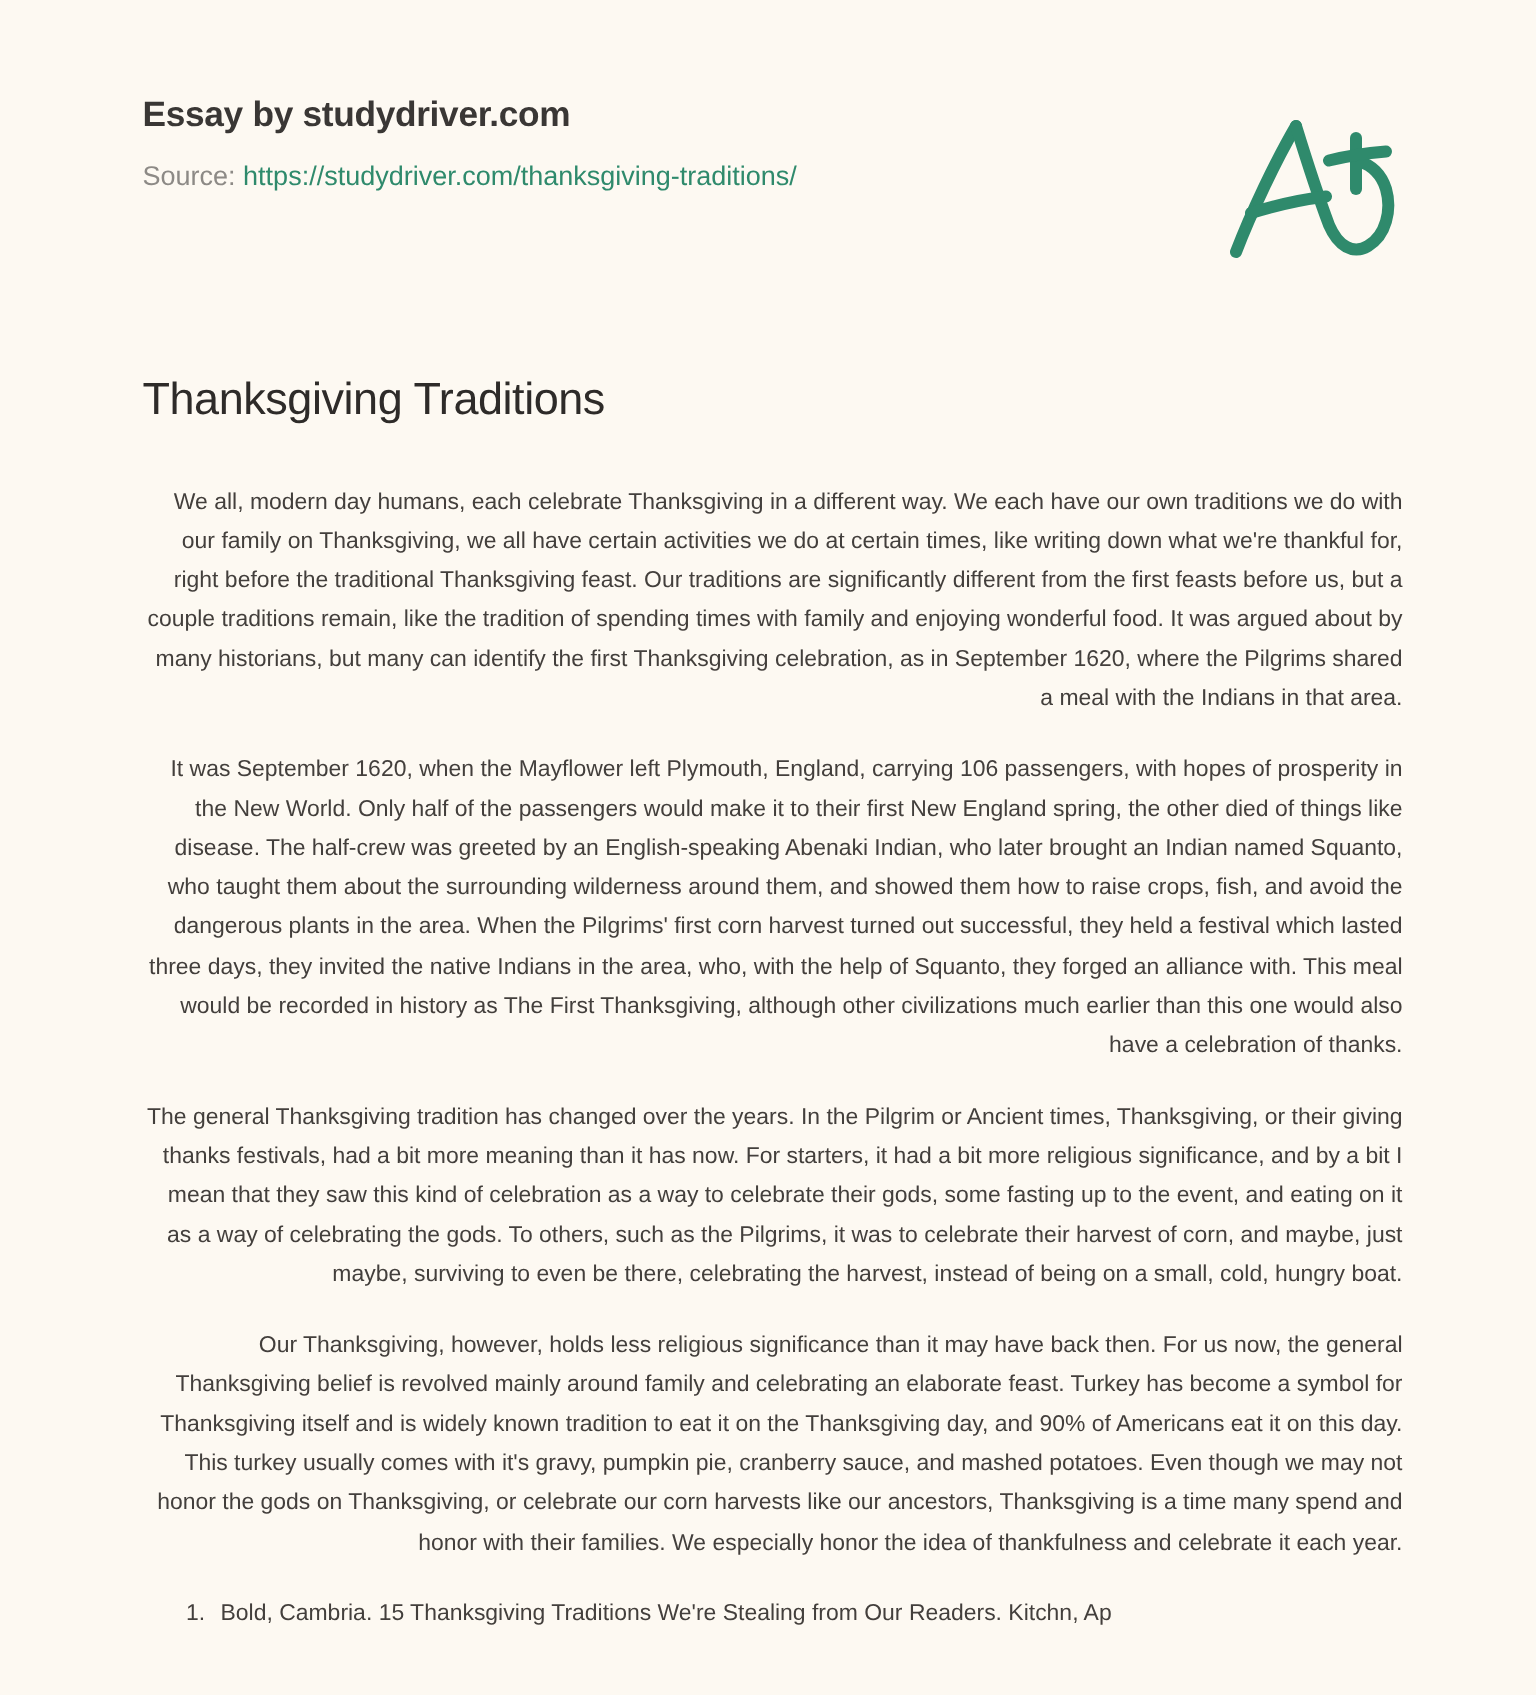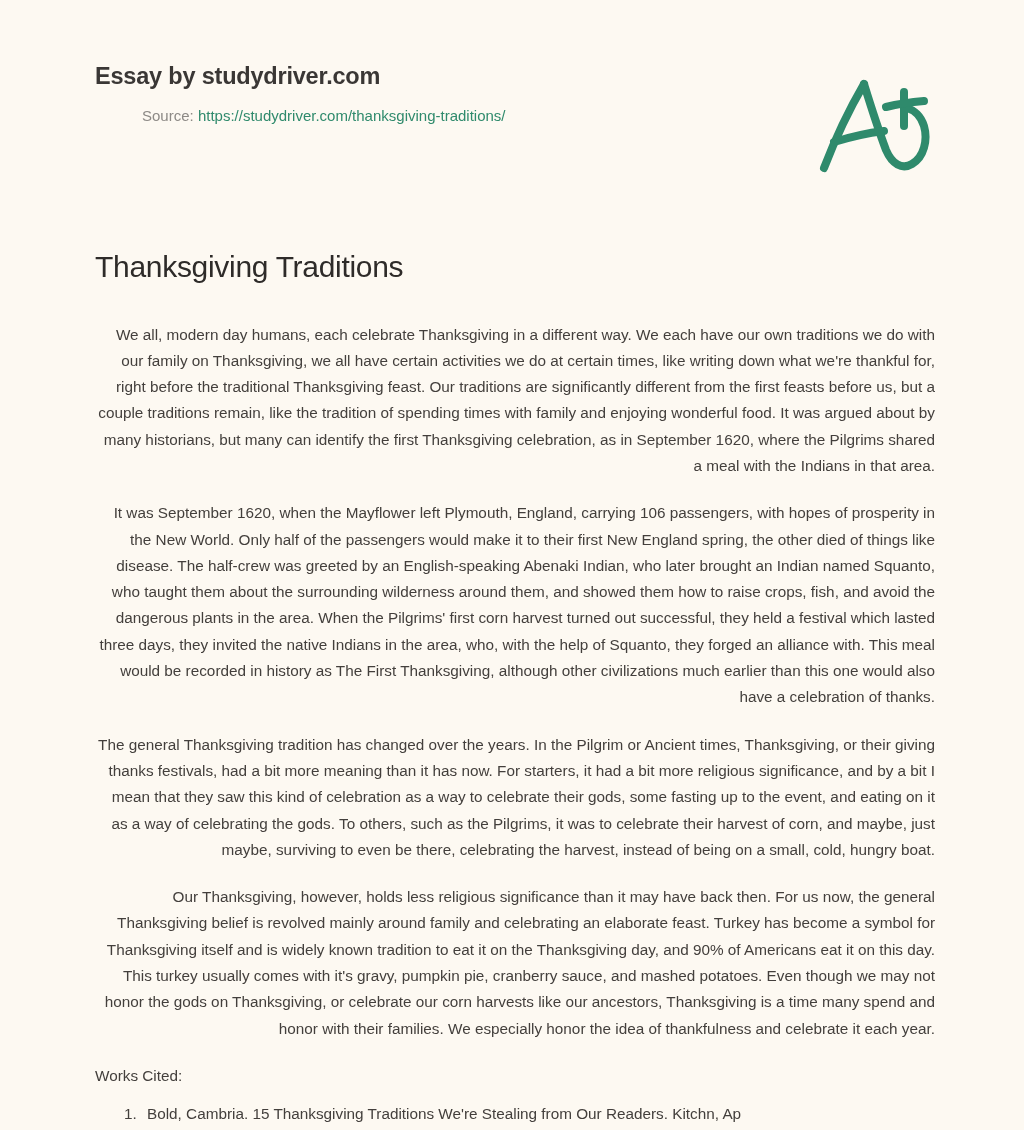--- a/index.html
+++ b/index.html
@@ -45,25 +45,24 @@
     font-weight: bold;
     color: #3a3735;
     letter-spacing: -0.2px;
     line-height: 1.2;
     margin: 0;
     white-space: nowrap;
   }
 
   .source-line {
     margin-top: 16px;
-    font-size: 15px;
+    font-size: 18px;
     color: #8d8a86;
     white-space: nowrap;
     line-height: 1.3;
-    margin-left: 47px;
   }
 
   .source-label {
     color: #8d8a86;
   }
 
   .source-url {
     color: #2f8a6c;
     text-decoration: none;
   }
@@ -160,21 +159,20 @@
 
   <div class="doc">
 
     <h1 class="doc-title">Thanksgiving Traditions</h1>
 
     <p class="para">We all, modern day humans, each celebrate Thanksgiving in a different way. We each have our own traditions we do with our family on Thanksgiving, we all have certain activities we do at certain times, like writing down what we're thankful for, right before the traditional Thanksgiving feast. Our traditions are significantly different from the first feasts before us, but a couple traditions remain, like the tradition of spending times with family and enjoying wonderful food. It was argued about by many historians, but many can identify the first Thanksgiving celebration, as in September 1620, where the Pilgrims shared a meal with the Indians in that area.</p>
     <p class="para">It was September 1620, when the Mayflower left Plymouth, England, carrying 106 passengers, with hopes of prosperity in the New World. Only half of the passengers would make it to their first New England spring, the other died of things like disease. The half-crew was greeted by an English-speaking Abenaki Indian, who later brought an Indian named Squanto, who taught them about the surrounding wilderness around them, and showed them how to raise crops, fish, and avoid the dangerous plants in the area. When the Pilgrims' first corn harvest turned out successful, they held a festival which lasted three days, they invited the native Indians in the area, who, with the help of Squanto, they forged an alliance with. This meal would be recorded in history as The First Thanksgiving, although other civilizations much earlier than this one would also have a celebration of thanks.</p>
     <p class="para">The general Thanksgiving tradition has changed over the years. In the Pilgrim or Ancient times, Thanksgiving, or their giving thanks festivals, had a bit more meaning than it has now. For starters, it had a bit more religious significance, and by a bit I mean that they saw this kind of celebration as a way to celebrate their gods, some fasting up to the event, and eating on it as a way of celebrating the gods. To others, such as the Pilgrims, it was to celebrate their harvest of corn, and maybe, just maybe, surviving to even be there, celebrating the harvest, instead of being on a small, cold, hungry boat.</p>
     <p class="para">Our Thanksgiving, however, holds less religious significance than it may have back then. For us now, the general Thanksgiving belief is revolved mainly around family and celebrating an elaborate feast. Turkey has become a symbol for Thanksgiving itself and is widely known tradition to eat it on the Thanksgiving day, and 90% of Americans eat it on this day. This turkey usually comes with it's gravy, pumpkin pie, cranberry sauce, and mashed potatoes. Even though we may not honor the gods on Thanksgiving, or celebrate our corn harvests like our ancestors, Thanksgiving is a time many spend and honor with their families. We especially honor the idea of thankfulness and celebrate it each year.</p>
 
-    <p class="works-cited">Works Cited:</p>
 
     <ol class="cite-list">
       <li>Bold, Cambria. 15 Thanksgiving Traditions We're Stealing from Our Readers. Kitchn, Ap</li>
     </ol>
 
   </div>
 
 </div>
 
 </body></html>

